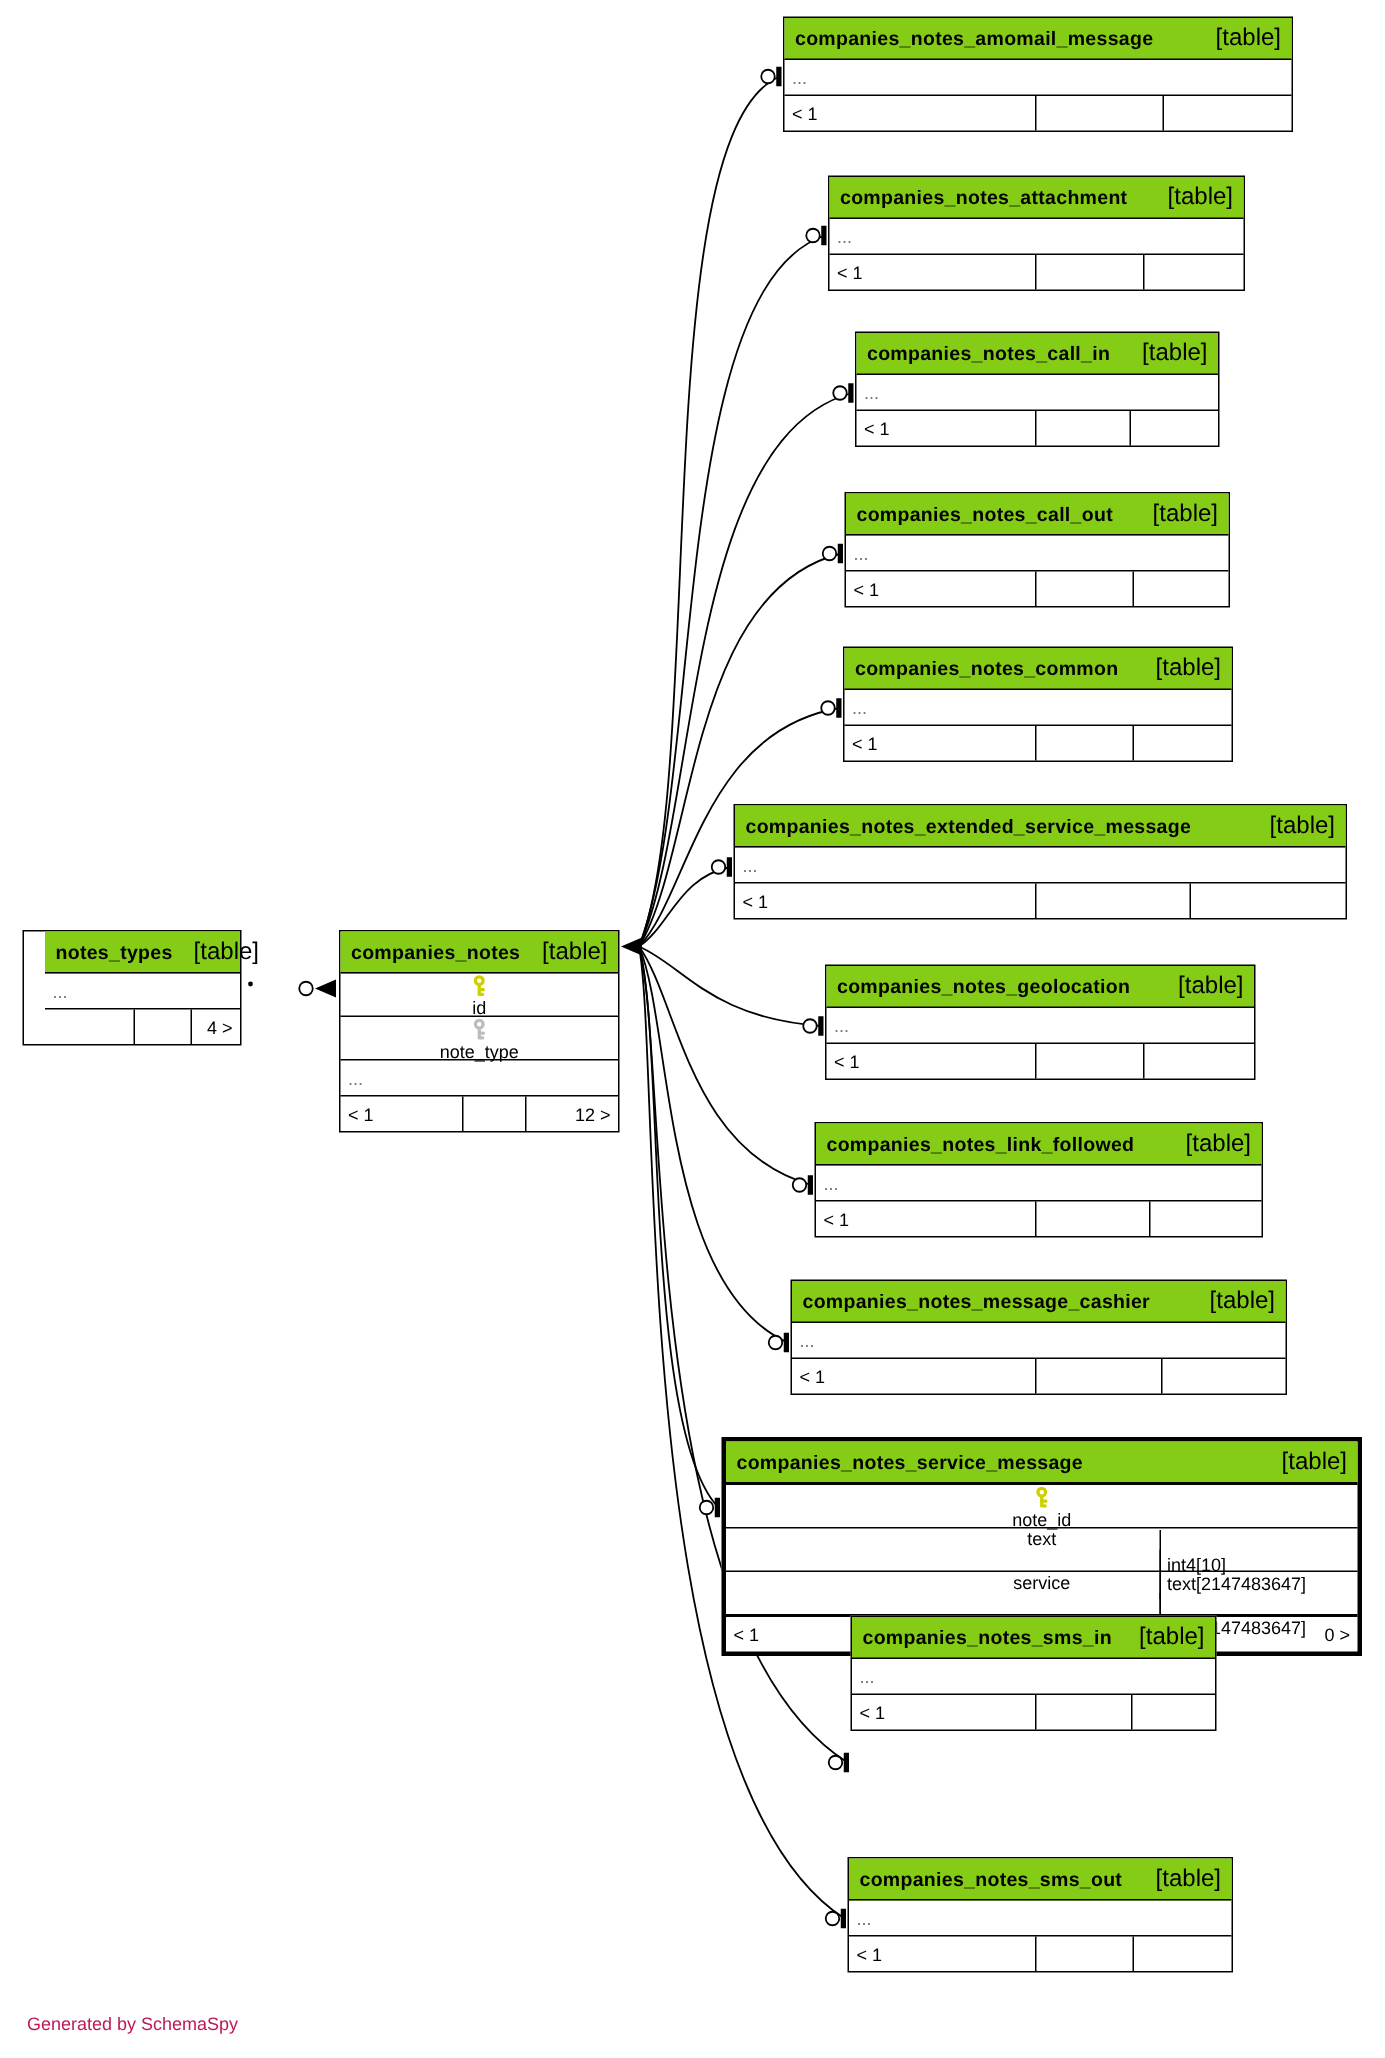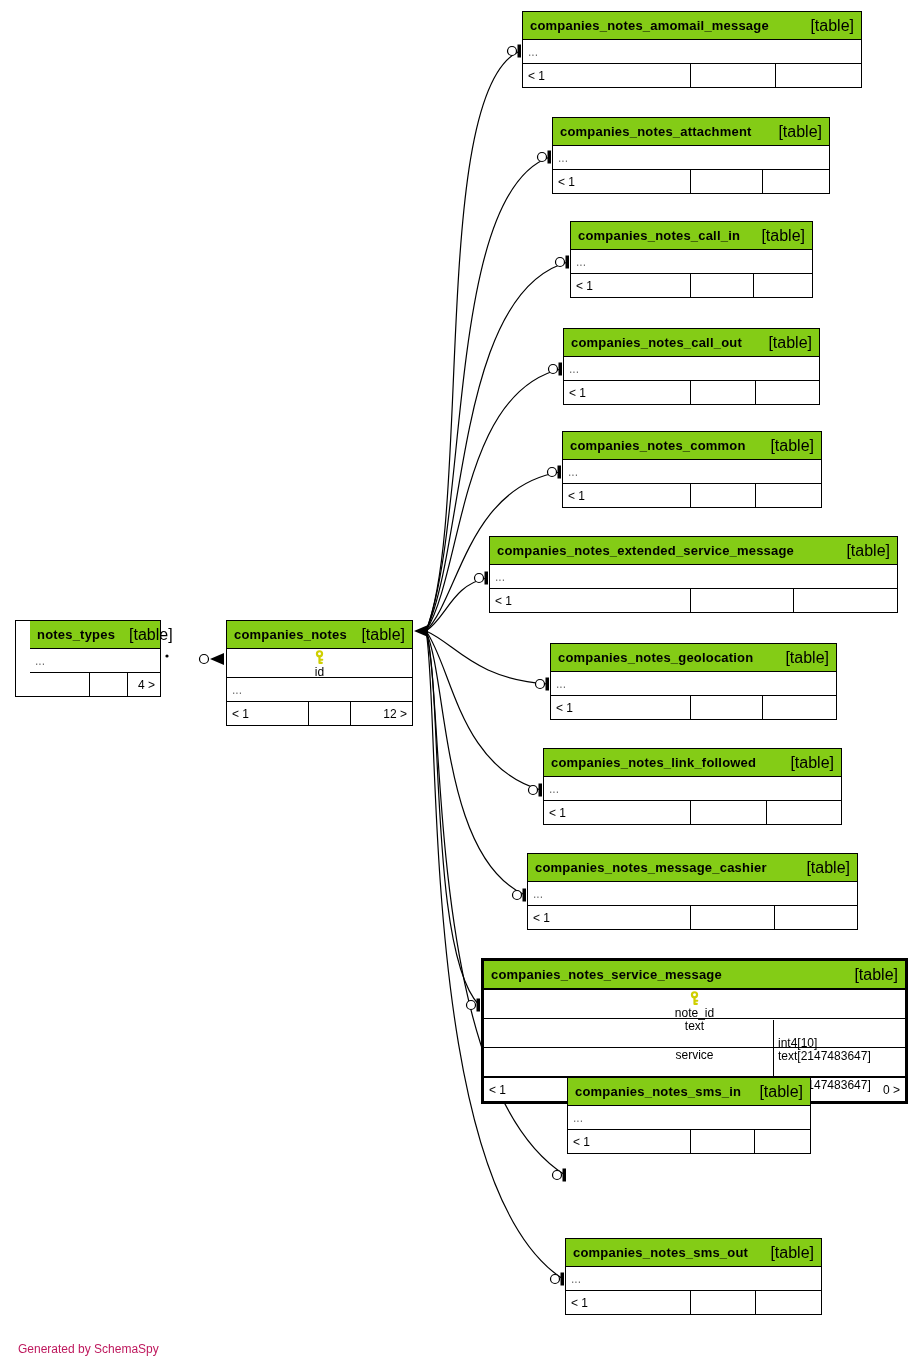--- a/index.html
+++ b/index.html
@@ -112,20 +112,29 @@
     </div>
     <div class="col-row">
       <span class="key-wrap">
         <svg class="key-icon key-pk" width="11" height="16" viewBox="0 0 12 16" fill="none" stroke-width="2.4" stroke-linecap="round">
           <circle cx="6" cy="4.5" r="2.8"></circle>
             <path d="M6 7.5 V14.5 M6 11 h3 M6 14.5 h2.5"></path>
         </svg>
       </span>
       <span class="col-name">id</span>
     </div>
+    <div class="col-row">
+      <span class="key-wrap">
+        <svg class="key-icon key-fk" width="11" height="16" viewBox="0 0 12 16" fill="none" stroke-width="2.4" stroke-linecap="round">
+          <circle cx="6" cy="4.5" r="2.8"></circle>
+            <path d="M6 7.5 V14.5 M6 11 h3 M6 14.5 h2.5"></path>
+        </svg>
+      </span>
+      <span class="col-name">note_type</span>
+    </div>
     <div class="tbl-ellipsis">...</div>
     <div class="tbl-footer">
       <div class="cell" style="width:82px">&lt; 1</div>
       <div class="cell" style="width:42px"></div>
       <div class="cell">12 &gt;</div>
     </div>
   </div>
 
   <div class="tbl" style="left:522px; top:11px; width:340px;">
     <div class="tbl-header">

